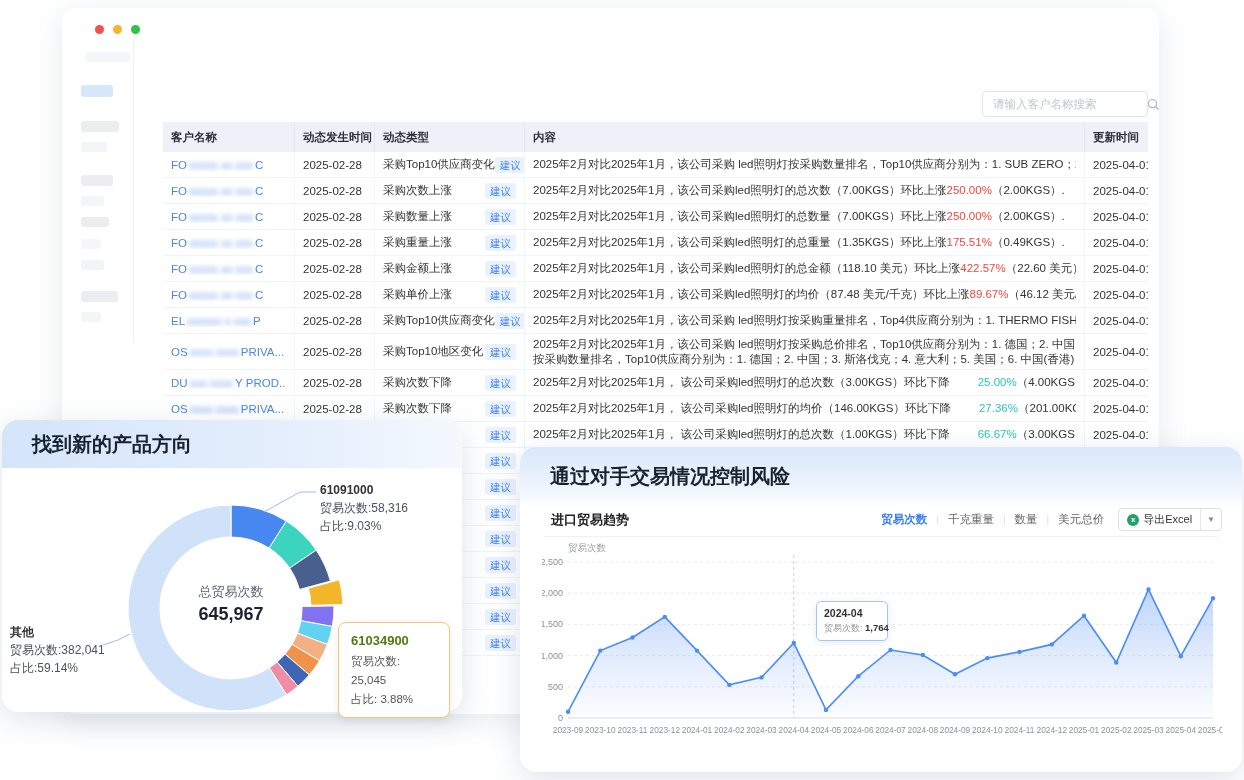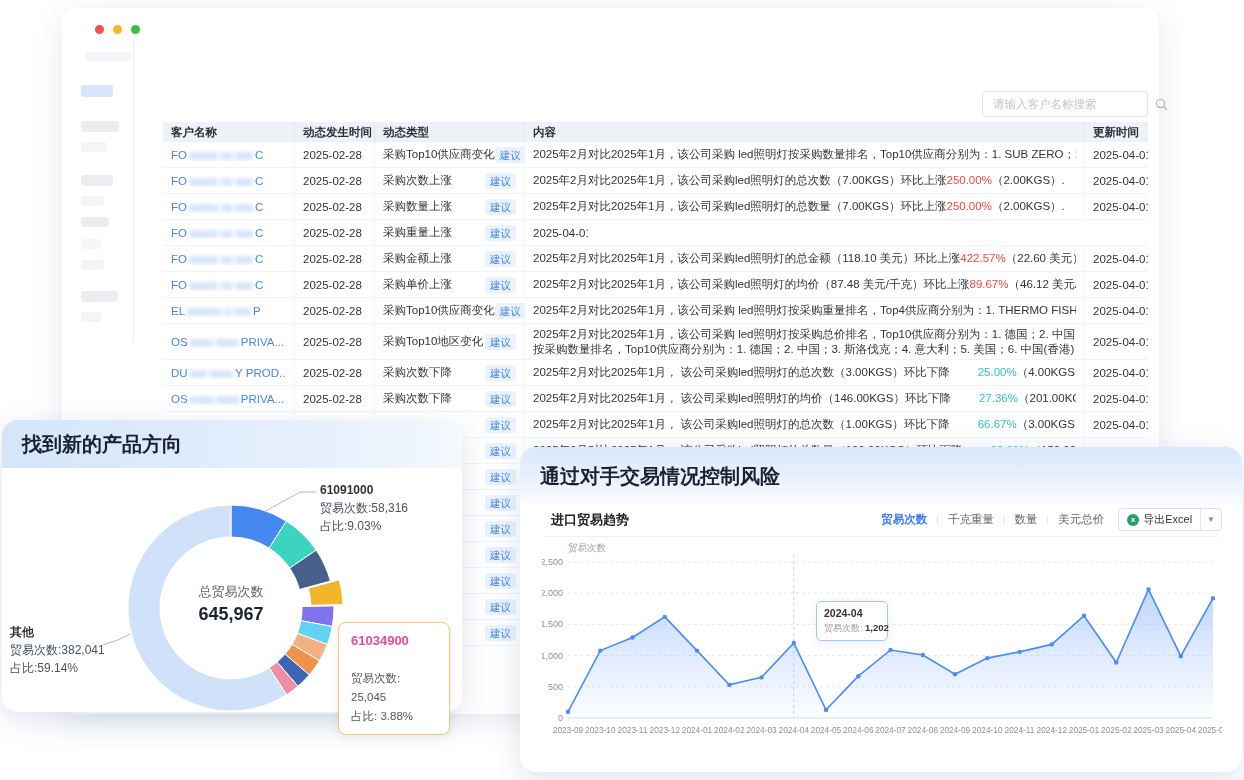--- a/index.html
+++ b/index.html
@@ -18,61 +18,61 @@
 
   .banner { position:absolute; left:101px; top:54px; width:352px; height:46px; border-radius:23px;
     background:linear-gradient(90deg,#2e7ef0 0%,#2f9fd8 55%,#31b5a6 100%);
     color:#fff; font-size:21px; font-weight:700; letter-spacing:1px;
     display:flex; align-items:center; justify-content:center;
     box-shadow:0 4px 10px rgba(46,126,240,.25); }
 
   .search-box { position:absolute; left:920px; top:83px; width:166px; height:26px;
     border:1px solid #e2e5ea; border-radius:4px; background:#fff; display:flex; align-items:center; }
   .search-box input { flex:1; border:none; outline:none; font-size:11.5px; color:#333;
-    padding:0 8px 0 10px; background:transparent; font-family:inherit; }
+    padding:0 0 0 10px; background:transparent; font-family:inherit; }
   .search-box input::placeholder { color:#c0c4cc; }
   .search-ic { width:20px; color:#b0b4bc; display:flex; align-items:center; }
 
   
   .table { position:absolute; left:101px; top:114px; width:985px; font-size:11.5px; }
-  .thead { display:flex; height:20px; background:#eef1f7; color:#2a2f3a; font-weight:700; align-items:center; }
+  .thead { display:flex; height:30px; background:#eef1f7; color:#2a2f3a; font-weight:700; align-items:center; }
   .thead .cell { border-right:1px solid #e3e7ee; }
   .thead .cell:last-child { border-right:none; }
   .cell { padding:0 8px; height:100%; display:flex; align-items:center; overflow:hidden; white-space:nowrap; }
   .c-name{ width:132px; } .c-date{ width:80px; } .c-type{ width:150px; justify-content:space-between; }
   .c-cont{ width:560px; } .c-upd{ width:63px; }
   .trow { display:flex; height:26px; border-bottom:1px solid #f1f3f6; color:#333; align-items:flex-end; }
   .trow.tall { height:36px; }
   .trow .cell { border-right:1px solid #f3f5f8; }
   .trow .cell:last-child { border-right:none; }
   .cust { color:#4a86e8; cursor:pointer; display:flex; align-items:center; gap:2px; overflow:hidden; }
   .masked { filter:blur(2.5px); opacity:.8; }
   .badge { background:#e9f2fd; color:#4a86e8; font-size:10.5px; border-radius:3px;
     padding:1px 5px; line-height:14px; flex:none; cursor:pointer; }
   .cline { line-height:15px; }
   .seg-up{ color:#f0483e; } .seg-down{ color:#2ec6b8;padding-left:28px; }
   .c-cont .inner { overflow:hidden; white-space:nowrap; }
 
   
   .panel { position:absolute; background:#fff; border-radius:16px; box-shadow:0 8px 30px rgba(80,100,140,.18); }
   .panel-head { position:absolute; left:0; top:0; right:0; height:48px; border-radius:16px 16px 0 0;
-    display:flex; align-items:center; padding-left:20px;
+    display:flex; align-items:center; padding-left:30px;
     font-size:20px; font-weight:700; color:#19202e; }
 
   .donut-panel { left:2px; top:420px; width:460px; height:292px; }
   .donut-panel .panel-head { background:linear-gradient(90deg,#d4e5fa 0%,#e7f0fd 70%,#f4f9fe 100%); }
   .callout { position:absolute; font-size:12px; color:#4a5260; line-height:18px; }
   .callout .code { color:#333; font-weight:600; }
   .donut-center { position:absolute; left:149px; top:163px; width:160px; text-align:center; pointer-events:none; }
   .donut-center .lab { font-size:13px; color:#5a6372; }
   .donut-center .val { font-size:18px; font-weight:700; color:#1c2330; margin-top:3px; }
   .pie-tip { position:absolute; left:336px; top:202px; width:112px; background:#fff;
     border:1px solid #f2c879; border-radius:8px; padding:8px 12px;
     box-shadow:0 2px 10px rgba(0,0,0,.08); font-size:11.5px; color:#555; line-height:19px; }
-  .pie-tip .code { font-size:13px; font-weight:700; color:#ec4899; margin-bottom:19px; }
+  .pie-tip .code { font-size:13px; font-weight:700; color:#4d7c0f; margin-bottom:2px; }
 
   .line-panel { left:520px; top:447px; width:722px; height:325px; }
   .line-panel .panel-head { height:58px; background:linear-gradient(180deg,#d9e8fb 0%,#eaf2fd 60%,#fbfdff 100%); }
   .lc-title { position:absolute; left:31px; top:64px; font-size:13px; font-weight:700; color:#222; }
   .lc-tabs { position:absolute; right:20px; top:61px; display:flex; align-items:center; gap:9px; font-size:11.5px; color:#666; }
   .lc-tab { cursor:pointer; }
   .lc-tab.active { color:#3a7df0; font-weight:700; }
   .tab-sep { color:#dcdfe5; font-size:10px; }
   .export-btn { display:flex; align-items:center; border:1px solid #dcdfe5; border-radius:4px; height:23px;
     margin-left:5px; cursor:pointer; background:#fff; }
@@ -198,20 +198,25 @@
               <span class="cust">
                 <span>FO</span>
                 <span class="masked">xxxxx xx xxx</span>
                 <span>C</span>
               </span>
             </div>
             <div class="cell c-date">2025-02-28</div>
             <div class="cell c-type">
               <span>采购重量上涨</span>
               <span class="badge">建议</span>
+            </div>
+            <div class="cell c-cont">
+              <div class="inner">
+                <div class="cline"><span>2025年2月对比2025年1月，该公司采购led照明灯的总重量（1.35KGS）环比上涨</span><span class="seg-up">175.51%</span><span>（0.49KGS）.</span></div>
+              </div>
             </div>
             <div class="cell c-upd">2025-04-01</div>
           </div>
           <div class="trow">
             <div class="cell c-name">
               <span class="cust">
                 <span>FO</span>
                 <span class="masked">xxxxx xx xxx</span>
                 <span>C</span>
               </span>
@@ -603,16 +608,16 @@
         <text x="509.8" y="190" font-size="8.3" fill="#8a909a" text-anchor="middle">2024-12</text>
         <text x="542.0" y="190" font-size="8.3" fill="#8a909a" text-anchor="middle">2025-01</text>
         <text x="574.3" y="190" font-size="8.3" fill="#8a909a" text-anchor="middle">2025-02</text>
         <text x="606.5" y="190" font-size="8.3" fill="#8a909a" text-anchor="middle">2025-03</text>
         <text x="638.8" y="190" font-size="8.3" fill="#8a909a" text-anchor="middle">2025-04</text>
         <text x="671.0" y="190" font-size="8.3" fill="#8a909a" text-anchor="middle">2025-05</text>
       </svg>
     <div class="line-tip">
       <div class="t1">2024-04</div>
       <div class="t2"><span>贸易次数:</span>
-        <b>1,202</b></div>
+        <b>1,764</b></div>
     </div>
   </div>
 </div>
 
 </body></html>

